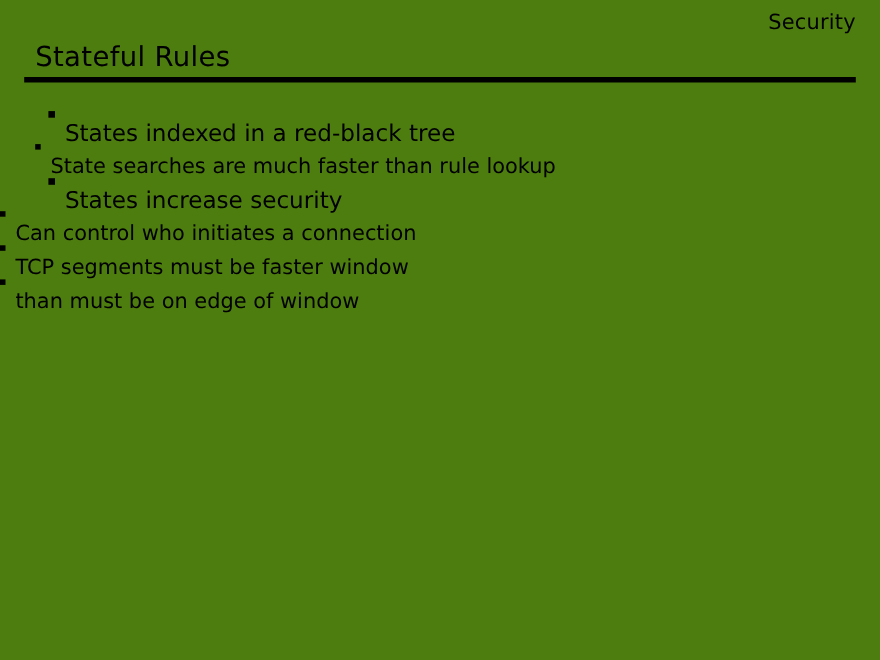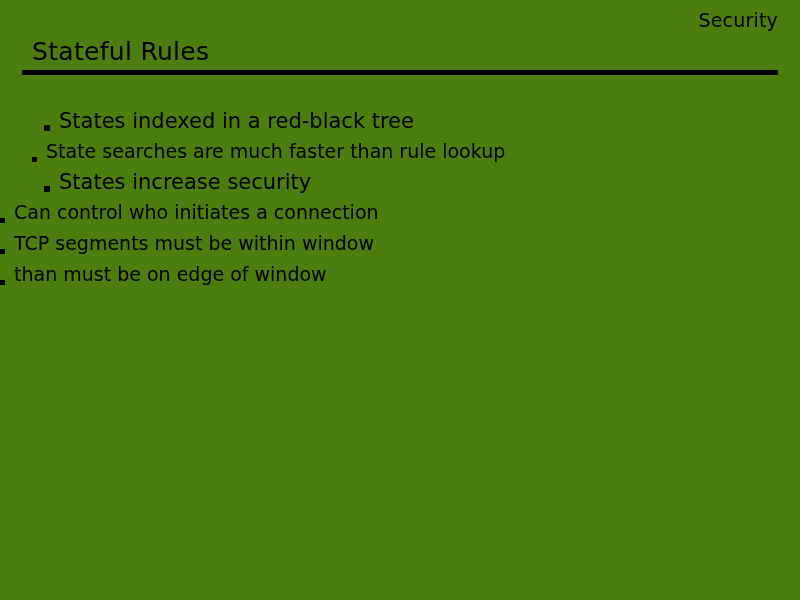--- a/index.html
+++ b/index.html
@@ -59,21 +59,21 @@
   
   .body-list {
     position: absolute;
     top: 106px;
     left: 0;
     width: 800px;
   }
 
   .bullet-row {
     display: flex;
-    align-items: flex-end;
+    align-items: flex-start;
     white-space: nowrap;
   }
 
   .bullet-row.level-1 {
     padding-left: 44px;
     font-size: 21px;
     line-height: 30px;
     margin-bottom: 0px;
   }
 
@@ -144,21 +144,21 @@
       <span class="bullet-text">States increase security</span>
     </div>
 
     <div class="bullet-row level-2 indent-b">
       <span class="marker"></span>
       <span class="bullet-text">Can control who initiates a connection</span>
     </div>
 
     <div class="bullet-row level-2 indent-b">
       <span class="marker"></span>
-      <span class="bullet-text">TCP segments must be within window</span>
+      <span class="bullet-text">TCP segments must be faster window</span>
     </div>
 
     <div class="bullet-row level-2 indent-b">
       <span class="marker"></span>
       <span class="bullet-text">than must be on edge of window</span>
     </div>
 
   </div>
 
 </div>

